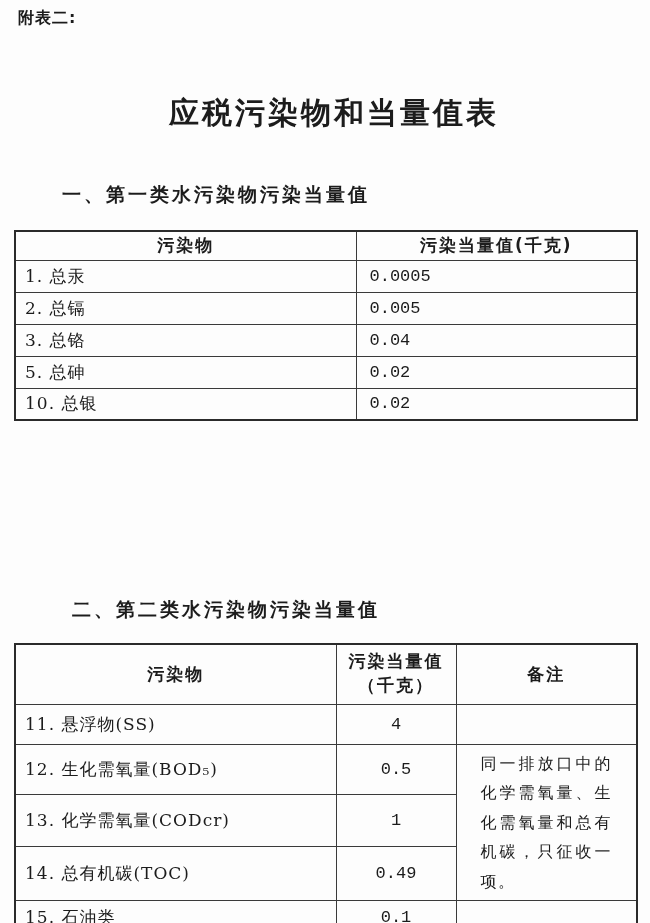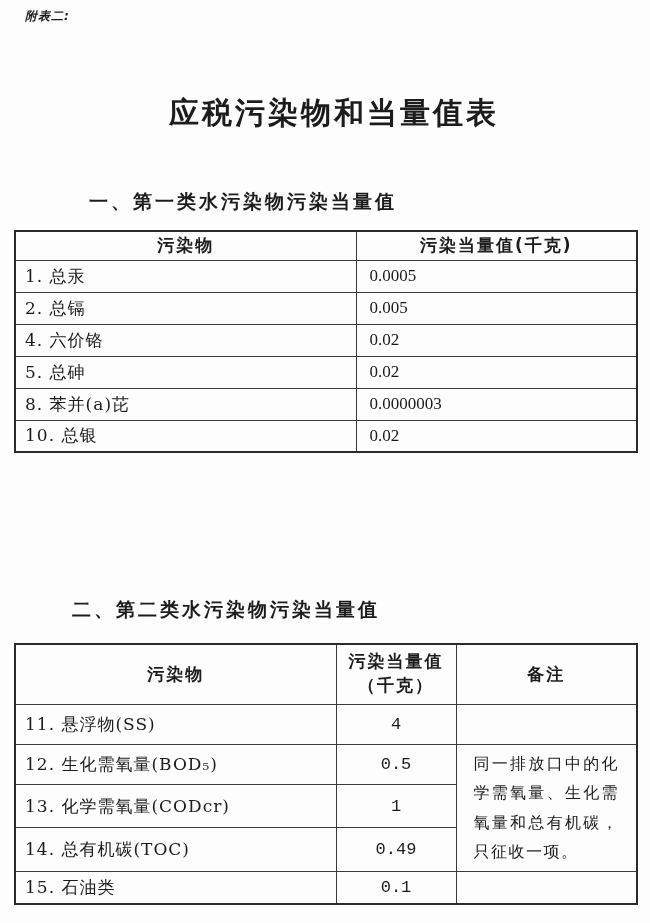--- a/index.html
+++ b/index.html
@@ -5,36 +5,36 @@
   * { margin:0; padding:0; box-sizing:border-box; }
   html, body { width:650px; height:923px; }
   body {
     position:relative;
     background:#fdfdfd;
     color:#1c1c1c;
     font-family:"DejaVu Serif","DejaVu Sans",serif;
     overflow:hidden;
   }
   .appendix {
-    position:absolute; left:25px; top:8px;
+    position:absolute; left:18px; top:8px;
     font-family:"DejaVu Sans","Liberation Sans",sans-serif;
-    font-weight:700; font-size:12px; letter-spacing:1px;font-style:italic;
+    font-weight:700; font-size:16px; letter-spacing:1px;
   }
   .doc-title {
     position:absolute; top:93px; left:9px; width:650px;
     text-align:center; font-size:30px; font-weight:700;
     letter-spacing:3px;
     font-family:"DejaVu Serif",serif;
   }
   .sec-heading {
     position:absolute; left:62px;
     font-family:"DejaVu Sans","Liberation Sans",sans-serif;
     font-weight:700; font-size:19px; letter-spacing:3px;
   }
-  #sec1-heading { top:189px;margin-left:27px; }
+  #sec1-heading { top:182px; }
   #sec2-heading { top:597px;margin-left:10px; }
 
   table {
     position:absolute; left:14px; width:622px;
     border-collapse:collapse; table-layout:fixed;
     border:2px solid #2b2b2b;
   }
   #table1 { top:230px; }
   #table2 { top:643px; }
   th, td {
@@ -56,31 +56,31 @@
   #table2 .r12 { height:39px;margin-top:21px; }
   #table2 .r13 { height:41px; }
   #table2 .r14 { height:42px; }
   #table2 .r15 { height:33px; }
 
   td.pollutant {
     text-align:left; padding-left:9px; letter-spacing:1px;
   }
   td.value-left {
     text-align:left; padding-left:13px;
-    font-family:Liberation Serif, serif;
+    font-family:Liberation Mono, monospace;
     font-size:17px;
   }
   td.value-center {
     text-align:center;
     font-family:"Liberation Mono","DejaVu Sans Mono",monospace;
     font-size:17px;
   }
   td.remark {
     font-size:16px; line-height:1.85; letter-spacing:1.5px;
-    padding:4px 17px; text-align:justify;
+    padding:4px 24px; text-align:justify;
     word-break:break-all;
   }
   .t1c1 { width:341px; } .t1c2 { width:281px; }
   .t2c1 { width:321px; } .t2c2 { width:120px; } .t2c3 { width:181px; }
 </style>
 </head>
 <body>
 
 <div class="page">
 
@@ -104,30 +104,26 @@
     <tbody>
       <tr>
         <td class="pollutant">1. 总汞</td>
         <td class="value-left">0.0005</td>
       </tr>
       <tr>
         <td class="pollutant">2. 总镉</td>
         <td class="value-left">0.005</td>
       </tr>
       <tr>
-        <td class="pollutant">4. 六价铬</td>
-        <td class="value-left">0.02</td>
+        <td class="pollutant">3. 总铬</td>
+        <td class="value-left">0.04</td>
       </tr>
       <tr>
         <td class="pollutant">5. 总砷</td>
         <td class="value-left">0.02</td>
-      </tr>
-      <tr>
-        <td class="pollutant">8. 苯并(a)芘</td>
-        <td class="value-left">0.0000003</td>
       </tr>
       <tr>
         <td class="pollutant">10. 总银</td>
         <td class="value-left">0.02</td>
       </tr>
     </tbody>
   </table>
 
   <h2 class="sec-heading" id="sec2-heading">二、第二类水污染物污染当量值</h2>
 

